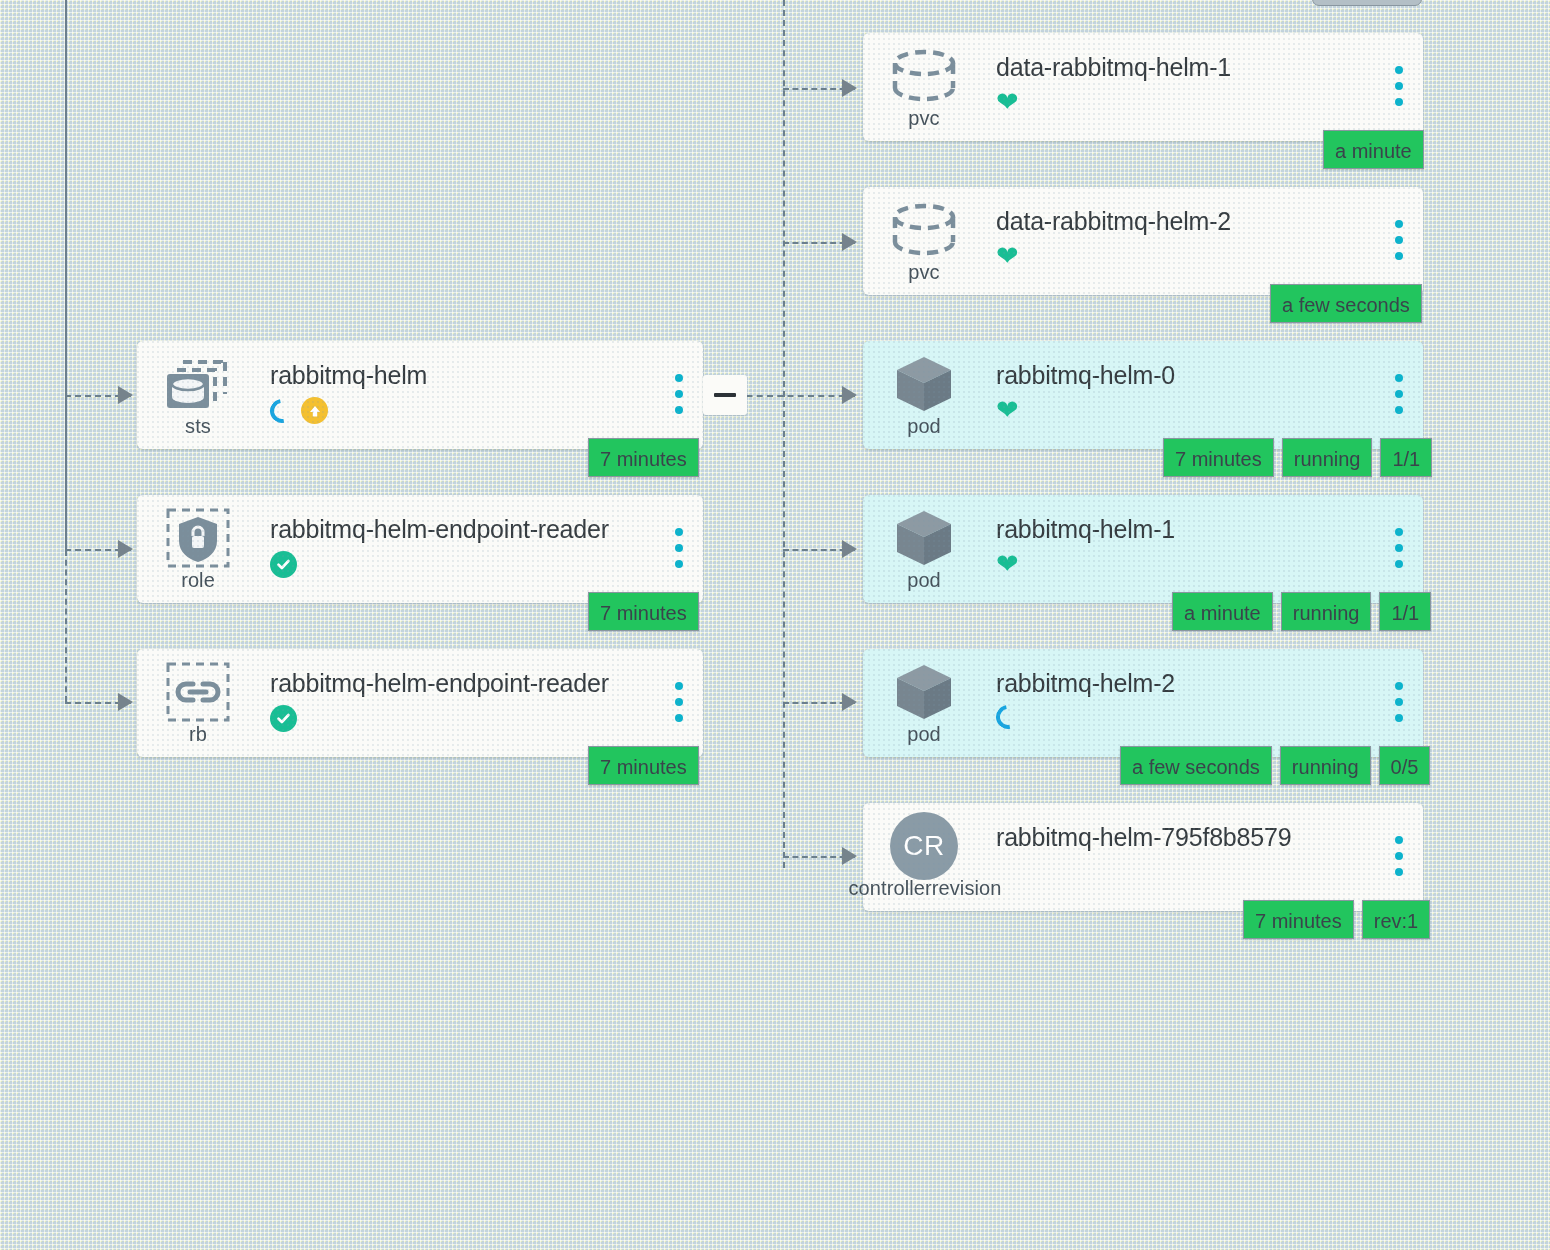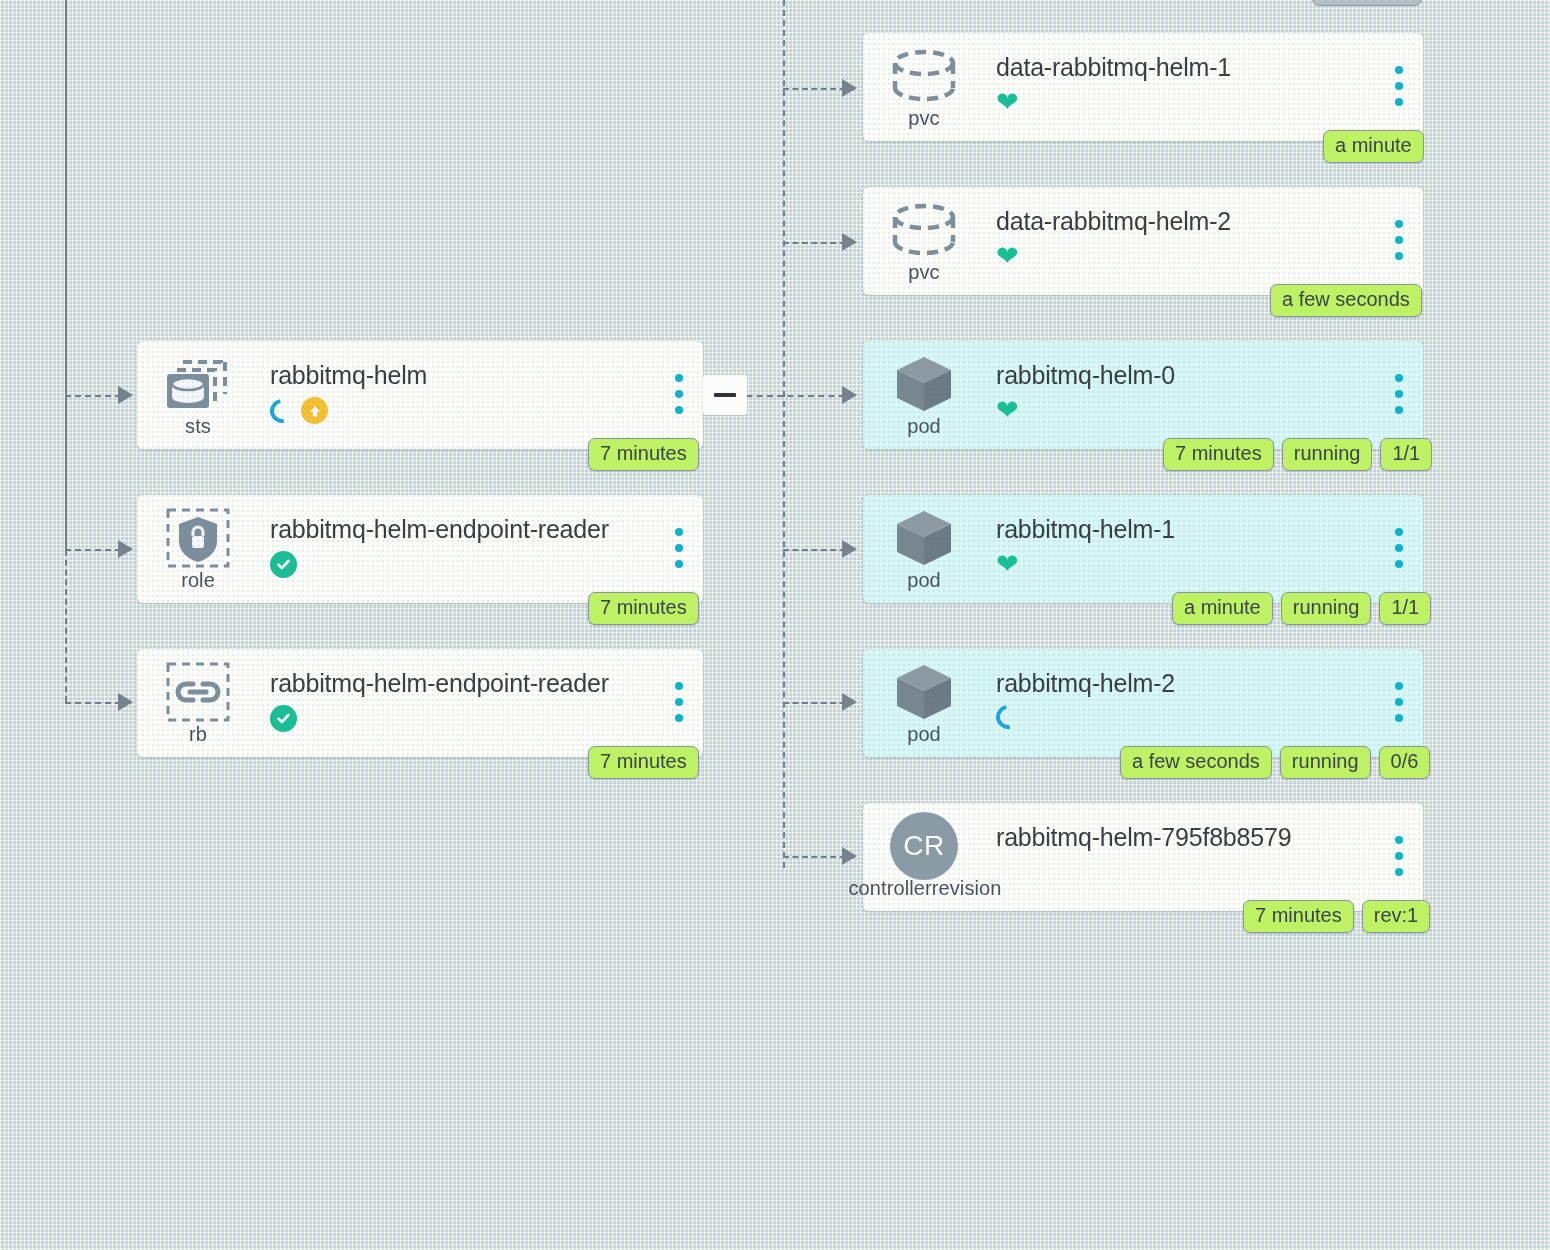--- a/index.html
+++ b/index.html
@@ -49,22 +49,22 @@
     white-space:nowrap;letter-spacing:-0.2px;}
   .node-status{position:absolute;left:133px;top:56px;display:flex;align-items:center;gap:7px;}
 
   .kebab{position:absolute;right:20px;top:33px;width:8px;height:40px;
     display:flex;flex-direction:column;justify-content:space-between;align-items:center;cursor:pointer;}
   .kebab i{display:block;width:8px;height:8px;border-radius:50%;background:#0bb3cc;}
 
   
   .badges{position:absolute;display:flex;gap:8px;align-items:center;}
   .badge{
-    background:#bef264;color:#3a444b;border:1px solid #8996a0;
-    border-radius:7px;padding:2px 11px 4px;font-size:20px;line-height:25px;
+    background:#22c55e;color:#3a444b;border:1px solid #8996a0;
+    border-radius:0;padding:8px 11px 4px;font-size:20px;line-height:25px;
     white-space:nowrap;box-shadow:0 1px 2px rgba(60,80,90,0.2);
   }
 
   
   .heart{color:#18be94;font-size:27px;line-height:27px;}
   .spinner{width:24px;height:24px;border-radius:50%;
     border:4px solid #18a5e0;border-right-color:transparent;border-top-color:transparent;
     transform:rotate(35deg);box-sizing:border-box;}
   .check{width:27px;height:27px;border-radius:50%;background:#18be94;
     display:flex;align-items:center;justify-content:center;}
@@ -333,21 +333,21 @@
     </div>
     <div class="kebab">
         <i></i>
         <i></i>
         <i></i>
       </div>
   </div>
   <div class="badges" style="left:1120px; top:746px;">
     <span class="badge">a few seconds</span>
     <span class="badge">running</span>
-    <span class="badge">0/6</span>
+    <span class="badge">0/5</span>
   </div>
 
   <div class="node white" style="left:863px; top:803px; width:560px; height:108px;">
     <div class="node-icon">
       <span class="cr">CR</span>
     </div>
     <div class="node-kind wide">controllerrevision</div>
     <div class="node-title">rabbitmq-helm-795f8b8579</div>
     <div class="kebab">
         <i></i>

